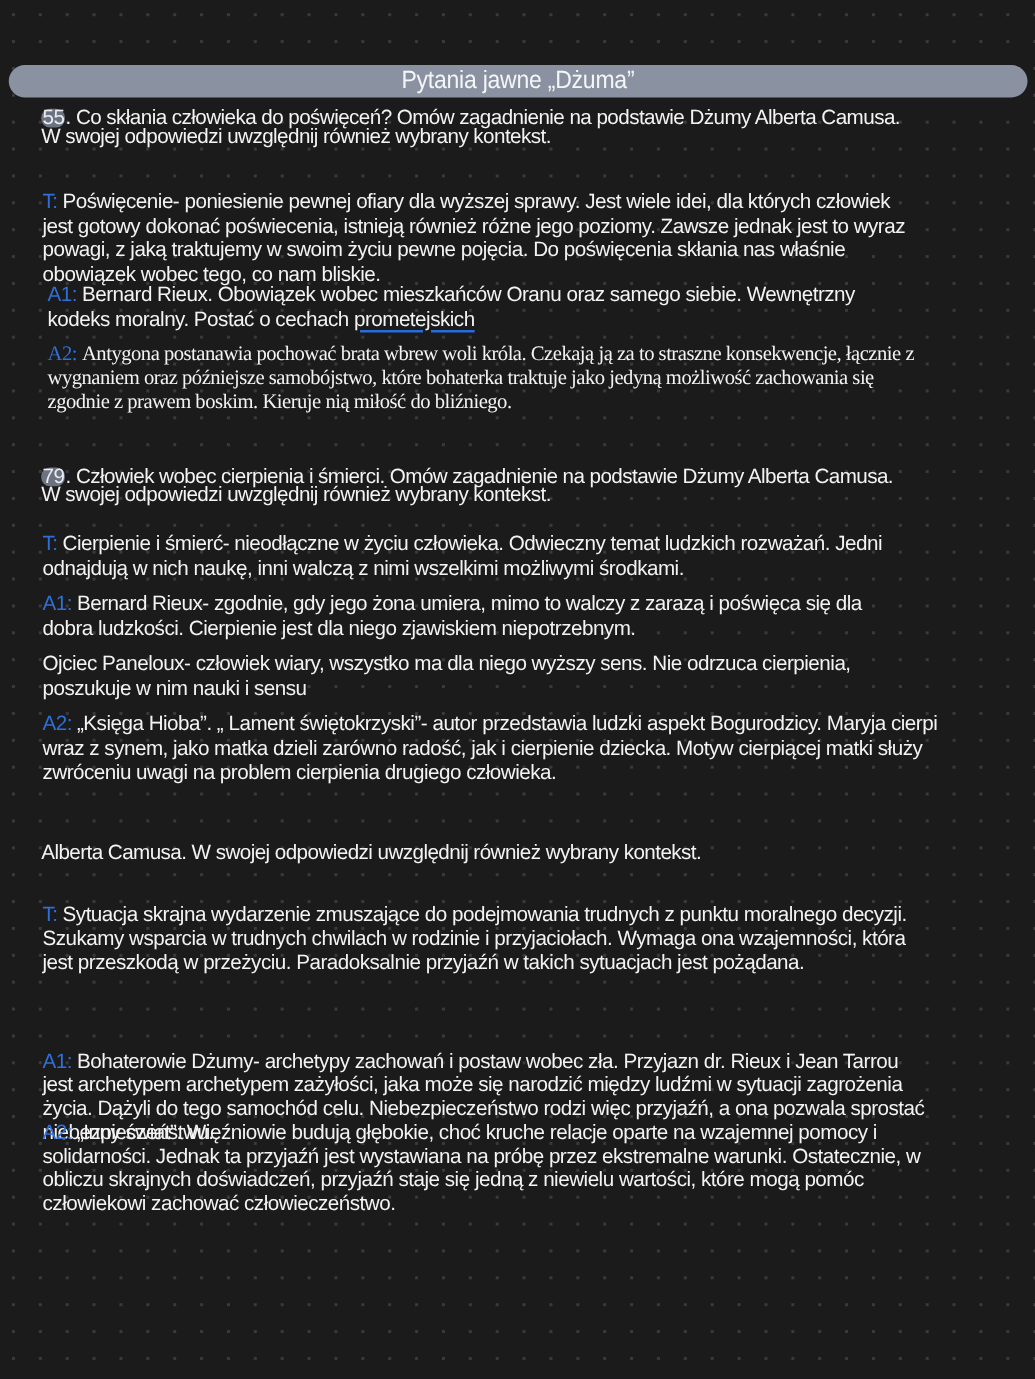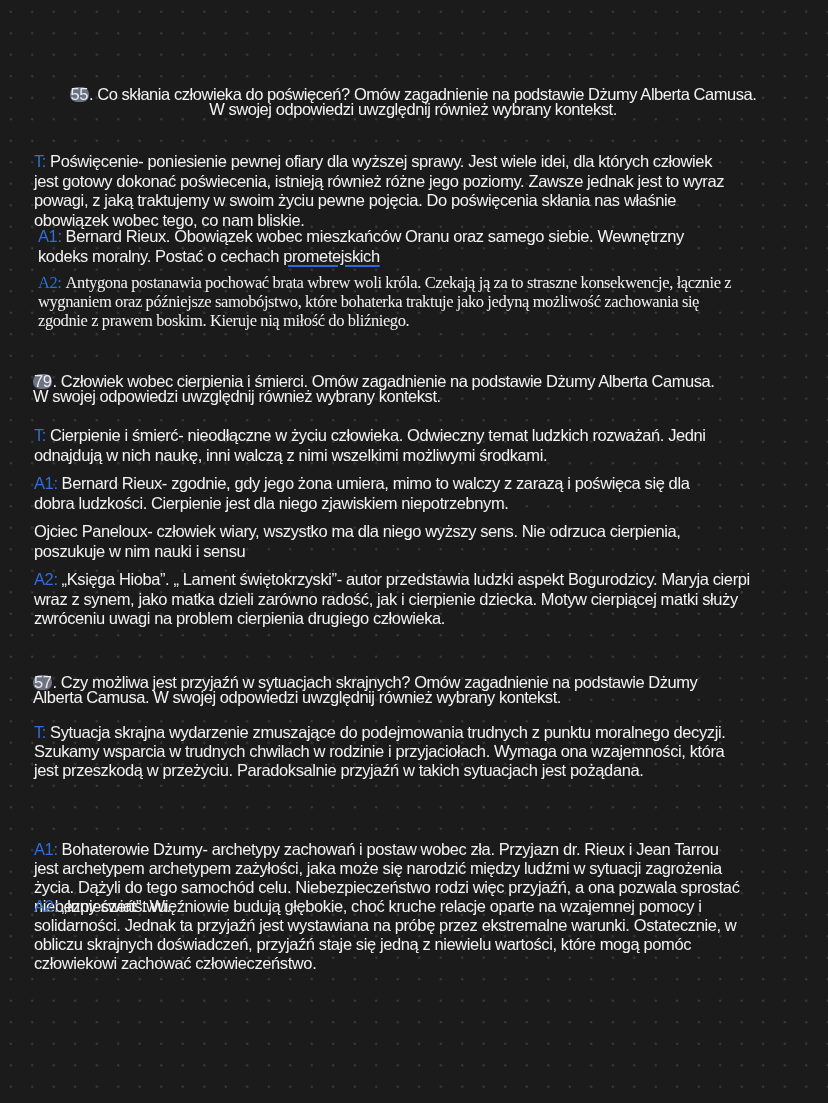--- a/index.html
+++ b/index.html
@@ -76,22 +76,25 @@
       text-decoration-color: #2a6bdc;
       text-decoration-thickness: 2px;
       text-underline-offset: 3px;
     }
   </style>
 </head>
 <body>
 
 <div class="page">
 
+  <div class="title-bar">
+    <span class="title-text">Pytania jawne „Dżuma”</span>
+  </div>
 
-  <div class="question" style="top:87px;text-align:center;">
+  <div class="question" style="top:87px;">
     <div><span class="qnum">55</span><span>. Co skłania człowieka do poświęceń? Omów zagadnienie na podstawie Dżumy Alberta Camusa.</span></div>
     <div>W swojej odpowiedzi uwzględnij również wybrany kontekst.</div>
   </div>
 
   <div class="para" style="top:152px; width:700px;">
     <span class="lbl">T:</span><span>Poświęcenie- poniesienie pewnej ofiary dla wyższej sprawy. Jest wiele idei, dla których człowiek jest gotowy dokonać poświecenia, istnieją również różne jego poziomy. Zawsze jednak jest to wyraz powagi, z jaką traktujemy w swoim życiu pewne pojęcia. Do poświęcenia skłania nas właśnie obowiązek wobec tego, co nam bliskie.</span>
   </div>
 
   <div class="para" style="top:227px; width:690px; left:38px;">
     <span class="lbl">A1:</span><span>Bernard Rieux. Obowiązek wobec mieszkańców Oranu oraz samego siebie. Wewnętrzny kodeks moralny.  Postać o cechach </span><span class="underlined">prometejskich</span>
@@ -116,21 +119,20 @@
 
   <div class="para" style="top:522px; width:720px;">
     <span>Ojciec Paneloux- człowiek wiary, wszystko ma dla niego wyższy sens. Nie odrzuca cierpienia, poszukuje w nim nauki i sensu</span>
   </div>
 
   <div class="para" style="top:570px; width:720px;">
     <span class="lbl">A2:</span><span>„Księga Hioba”. „ Lament świętokrzyski”- autor przedstawia ludzki aspekt Bogurodzicy. Maryja cierpi wraz z synem, jako matka dzieli zarówno radość, jak i cierpienie dziecka. Motyw cierpiącej matki służy zwróceniu uwagi na problem cierpienia drugiego człowieka.</span>
   </div>
 
   <div class="question" style="top:675px;">
-    <div><span class="qnum">57</span><span>. Czy możliwa jest przyjaźń w sytuacjach skrajnych? Omów zagadnienie na podstawie Dżumy</span></div>
     <div>Alberta Camusa. W swojej odpowiedzi uwzględnij również wybrany kontekst.</div>
   </div>
 
   <div class="para tight" style="top:723px; width:712px;">
     <span class="lbl">T:</span><span>Sytuacja skrajna wydarzenie zmuszające do podejmowania trudnych z punktu moralnego decyzji. Szukamy wsparcia w trudnych chwilach w rodzinie i przyjaciołach. Wymaga ona wzajemności, która jest przeszkodą  w przeżyciu. Paradoksalnie przyjaźń w takich sytuacjach jest pożądana.</span>
   </div>
 
   <div class="para tight" style="top:840px; width:712px;">
     <span class="lbl">A1:</span><span>Bohaterowie Dżumy- archetypy zachowań i postaw wobec zła. Przyjazn dr. Rieux i Jean Tarrou jest archetypem archetypem zażyłości, jaka może się narodzić między ludźmi w sytuacji zagrożenia życia. Dążyli do tego samochód celu. Niebezpieczeństwo rodzi więc przyjaźń, a ona pozwala sprostać niebezpieczeństwu.</span>
   </div>

